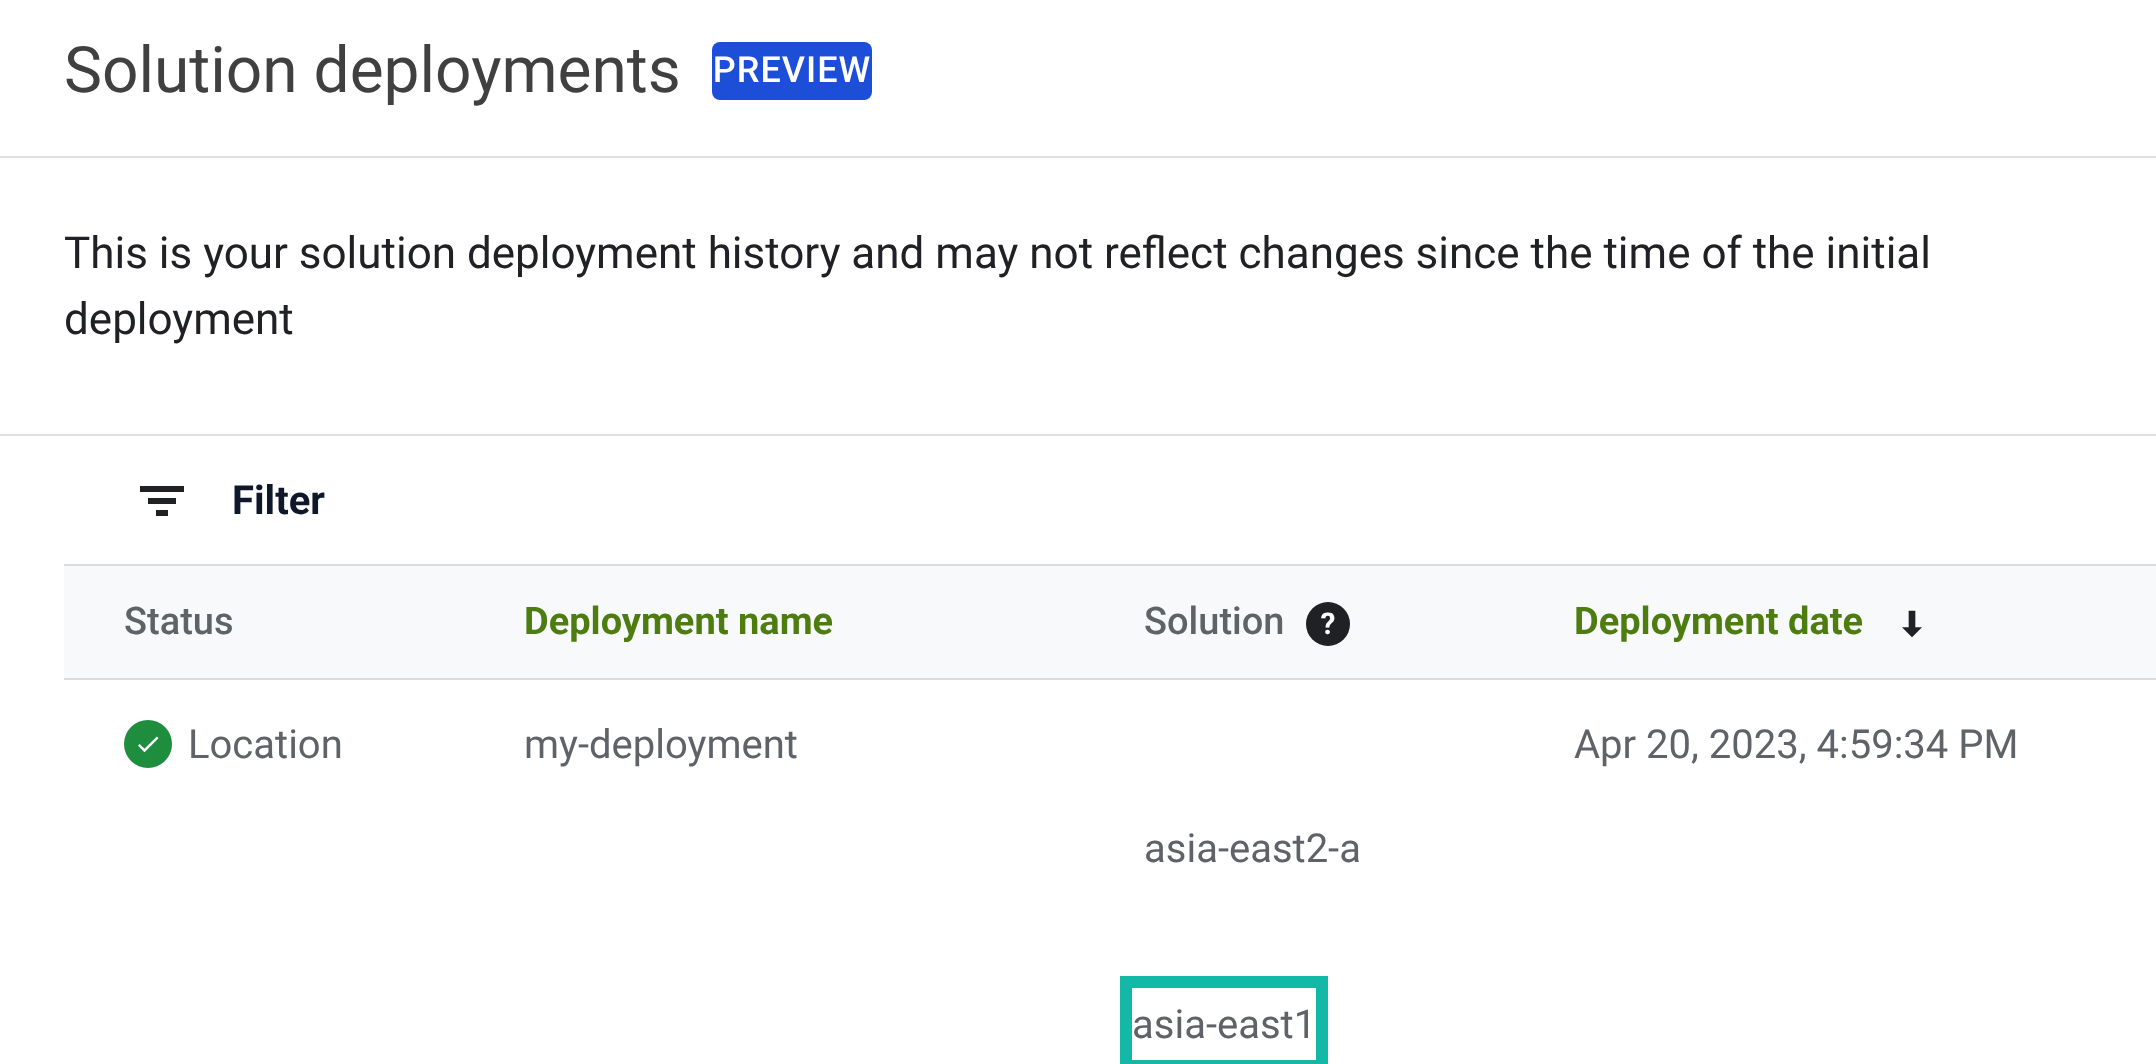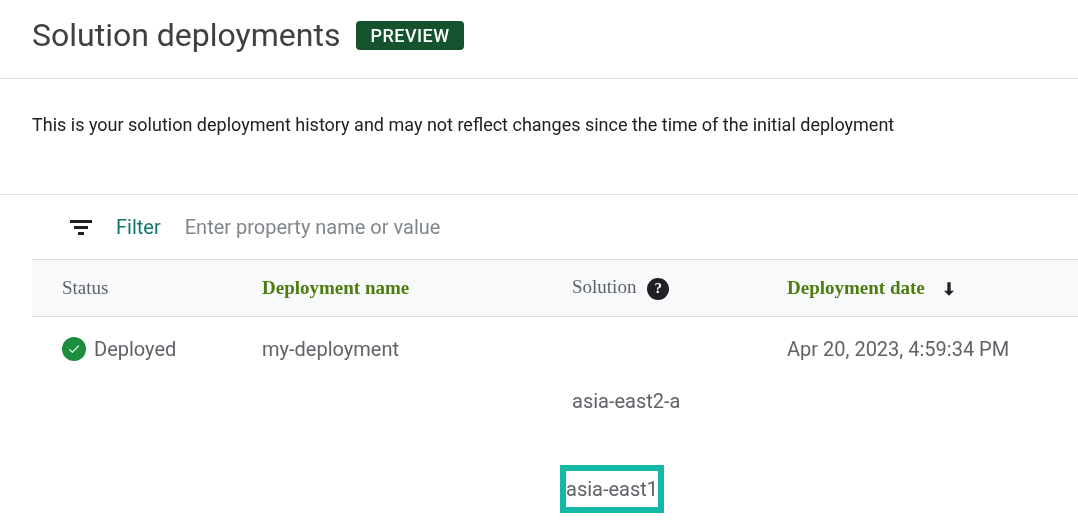--- a/index.html
+++ b/index.html
@@ -15,32 +15,32 @@
       align-items: center;
       gap: 16px;
       border-bottom: 1px solid #e0e0e0;
     }
     .page-title {
       font-size: 32px;
       font-weight: 400;
       color: #404040;
     }
     .preview-badge {
-      background: #14532d;
+      background: #1d4ed8;
       color: #fff;
-      padding: 4px 14px;
+      padding: 4px 0;
       border-radius: 4px;
       font-size: 18px;
       font-weight: 500;
       letter-spacing: 0.5px;
       text-align: right;
     }
     .description {
-      padding: 32px 32px 56px;
-      font-size: 18px;
+      padding: 32px 32px 40px;
+      font-size: 22px;
       color: #202124;
       line-height: 1.5;
       border-bottom: 1px solid #e0e0e0;
     }
     .filter-bar {
       padding: 20px 32px 20px 70px;
       display: flex;
       align-items: center;
       gap: 24px;
     }
@@ -53,22 +53,22 @@
     .filter-icon span {
       background: #202124;
       height: 3px;
       display: block;
     }
     .filter-icon span:nth-child(1) { width: 22px; }
     .filter-icon span:nth-child(2) { width: 14px; }
     .filter-icon span:nth-child(3) { width: 6px; }
     .filter-label {
       font-size: 20px;
-      font-weight: 400;
-      color: #0f766e;
+      font-weight: 700;
+      color: #0f172a;
     }
     .filter-input {
       border: none;
       outline: none;
       font-size: 20px;
       color: #5f6368;
       flex: 1;
       font-family: inherit;
     }
     .filter-input::placeholder {
@@ -83,21 +83,20 @@
       background: #f8f9fa;
       border-top: 1px solid #dadce0;
       border-bottom: 1px solid #dadce0;
     }
     .table th {
       text-align: left;
       padding: 16px 20px;
       font-size: 19px;
       font-weight: 500;
       color: #5f6368;
-      font-family: Liberation Serif, serif;
     }
     .table th.sortable {
       color: #4d7c0f;
       font-weight: 700;
     }
     .table td {
       padding: 20px 20px;
       font-size: 20px;
       color: #5f6368;
       vertical-align: top;
@@ -164,21 +163,20 @@
 
 <div class="description">This is your solution deployment history and may not reflect changes since the time of the initial deployment</div>
 
 <div class="filter-bar">
   <div class="filter-icon">
     <span></span>
       <span></span>
       <span></span>
   </div>
   <span class="filter-label">Filter</span>
-  <input class="filter-input" type="text" placeholder="Enter property name or value" style="">
 </div>
 
 <table class="table">
   <thead>
     <tr>
       <th class="col-status">Status</th>
       <th class="col-name sortable">Deployment name</th>
       <th class="col-location">
         <span>Solution</span>
         <span class="help-icon">?</span>
@@ -195,21 +193,21 @@
   </thead>
   <tbody>
     <tr>
       <td class="col-status">
         <div class="status-cell">
           <span class="check-icon">
             <svg viewBox="0 0 24 24">
                 <path fill="#fff" d="M9 16.17L4.83 12l-1.42 1.41L9 19 21 7l-1.41-1.41L9 16.17z"></path>
               </svg>
           </span>
-          <span>Deployed</span>
+          <span>Location</span>
         </div>
       </td>
       <td class="col-name">my-deployment</td>
       <td class="col-location">
         <div class="location-cell">
           <div>asia-east2-a</div>
           <div><span class="highlight-box">asia-east1</span></div>
         </div>
       </td>
       <td class="col-date">Apr 20, 2023, 4:59:34 PM</td>

